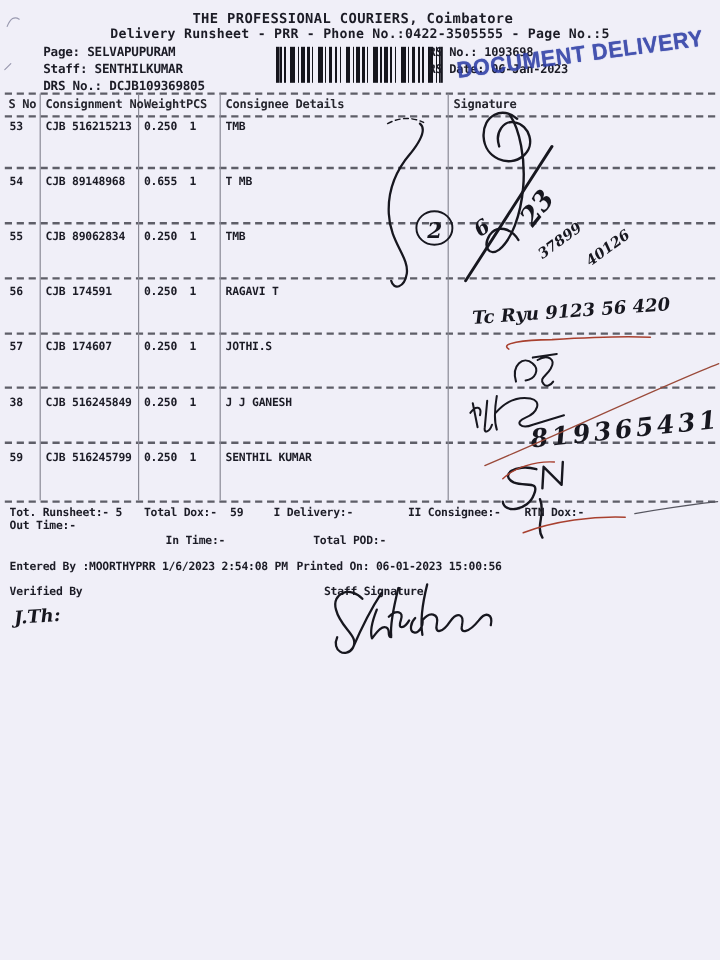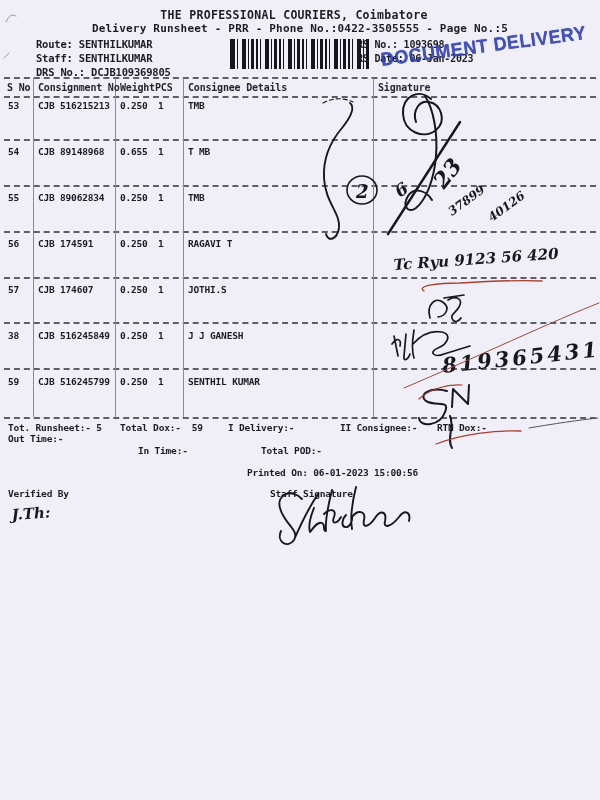--- a/index.html
+++ b/index.html
@@ -30,21 +30,21 @@
   .ink-svg{position:absolute;left:0;top:0;pointer-events:none;}
 </style>
 </head>
 <body>
 
 <div class="doc">
 
   <div class="t hdr-title" style="left:0;top:8px">THE PROFESSIONAL COURIERS, Coimbatore</div>
   <div class="t hdr-sub" style="left:0;top:22px">Delivery Runsheet - PRR - Phone No.:0422-3505555 - Page No.:5</div>
 
-  <div class="t info" style="left:36px;top:38px">Route: SENTHILKUMAR</div>
+  <div class="t info" style="left:36px;top:38px">Page: SELVAPUPURAM</div>
   <div class="t info" style="left:36px;top:52px">Staff: SENTHILKUMAR</div>
   <div class="t info" style="left:36px;top:66px">DRS No.: DCJB109369805</div>
 
   <div class="barcode"></div>
 
   <div class="t rsinfo" style="left:357px;top:39px">RS No.: 1093698</div>
   <div class="t rsinfo" style="left:357px;top:53px">RS Date: 06-Jan-2023</div>
 
   <div class="stamp">DOCUMENT DELIVERY</div>
 
@@ -123,20 +123,21 @@
   <div class="t" style="left:8px;top:422px">Tot. Runsheet:- 5</div>
   <div class="t" style="left:120px;top:422px">Total Dox:-  59</div>
   <div class="t" style="left:228px;top:422px">I Delivery:-</div>
   <div class="t" style="left:340px;top:422px">II Consignee:-</div>
   <div class="t" style="left:437px;top:422px">RTN Dox:-</div>
 
   <div class="t" style="left:8px;top:433px">Out Time:-</div>
   <div class="t" style="left:138px;top:445px">In Time:-</div>
   <div class="t" style="left:261px;top:445px">Total POD:-</div>
 
+  <div class="t" style="left:8px;top:467px">Entered By :MOORTHYPRR 1/6/2023 2:54:08 PM</div>
   <div class="t" style="left:247px;top:467px">Printed On: 06-01-2023 15:00:56</div>
 
   <div class="t" style="left:8px;top:488px">Verified By</div>
   <div class="t" style="left:270px;top:488px">Staff Signature</div>
 
   <svg class="ink-svg" width="600" height="800" viewBox="0 0 600 800">
     <g stroke="#17171f" fill="none" stroke-linecap="round" stroke-linejoin="round">
 
       <path d="M6,22 Q10,12 16,16 M4,58 L9,53" stroke="#9a9ab0" stroke-width="1"></path>
 

